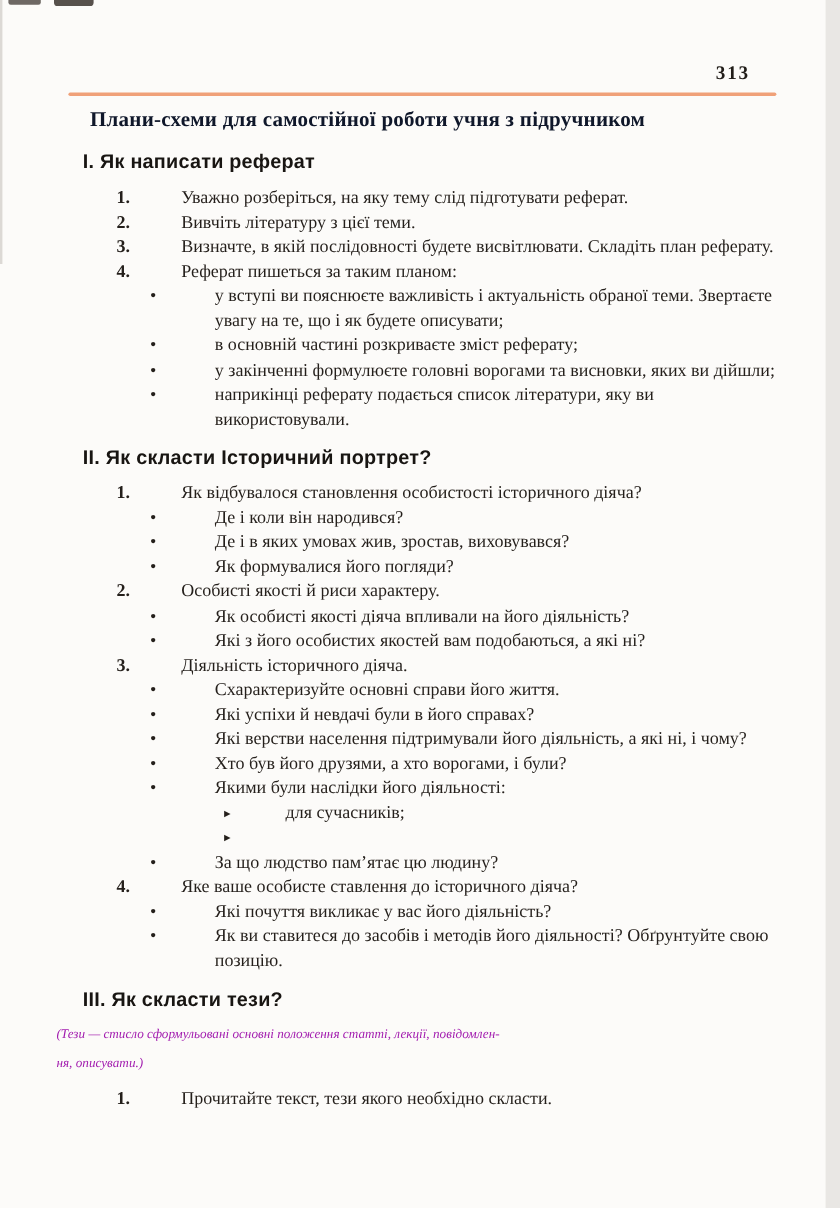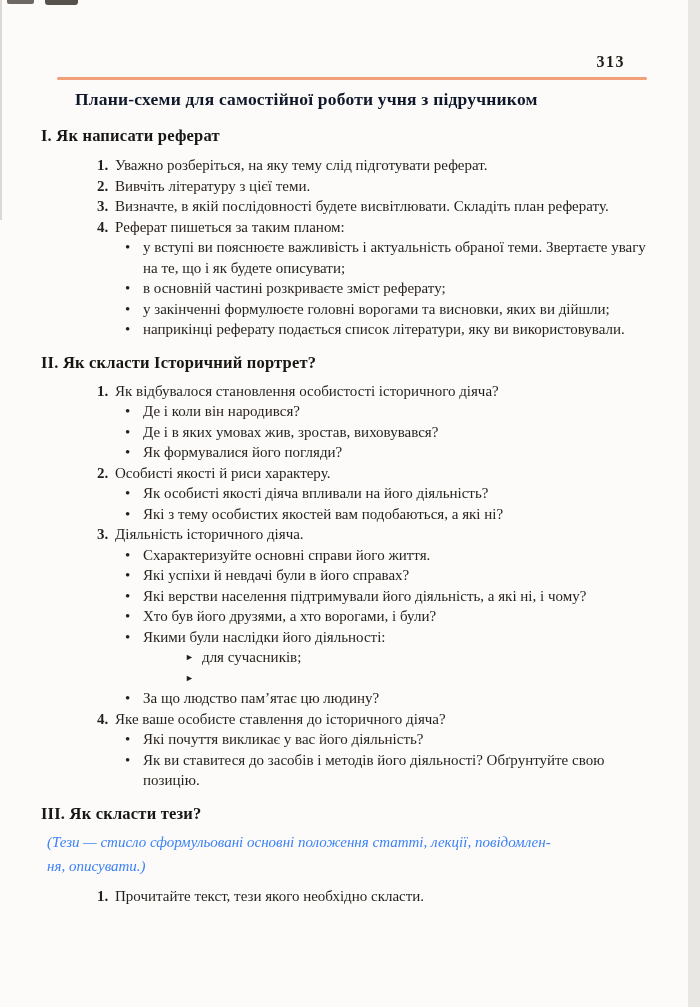--- a/index.html
+++ b/index.html
@@ -21,37 +21,37 @@
   .rule {
     position:absolute; top:77px; left:57px; width:590px; height:3px;
     background:#f0a179; border-radius:2px;
   }
   .flow { position:absolute; top:88px; left:0; width:700px; }
   .doc-title {
     margin:0 60px 0 75px; color:#0f172a;
     font-size:17.5px; line-height:23px; font-weight:bold; letter-spacing:.2px;
   }
   h2 {
-    font-family:Liberation Serif, serif;
+    font-family:Liberation Sans, sans-serif;
     font-size:16.5px; line-height:21px; color:#181512; letter-spacing:.2px;
-    margin:12px 45px 8px 41px;
+    margin:12px 45px 8px 69px;
   }
   h2.first { margin-top:14px; margin-bottom:9px; }
   h2.third { margin-bottom:6px; }
   .list { margin:0 45px 0 97px; font-size:15px; line-height:20.5px; }
   .item { display:flex; }
   .item .marker { flex:0 0 18px; }
   .item.num .marker { font-weight:bold; }
   .item.b1 { padding-left:28px; }
   .item.b2 { padding-left:88px; }
   .item.b2 .marker { flex:0 0 17px; font-size:9px; line-height:20.5px; }
-  .item .txt { flex:1 1 auto; }
+  .item .txt { flex:1 1 auto;margin-left:36px; }
   .note {
     margin:6px 42px 0 47px; font-style:italic;
-    font-size:15px; line-height:24px; color:#3b82f6;
+    font-size:11px; line-height:24px; color:#a21caf;
   }
   .last-list { margin-top:8px; }
 </style>
 </head>
 <body>
 
 <div class="page">
   <div class="edge-shadow"></div>
   <div class="artifact a1"></div>
   <div class="artifact a2"></div>
@@ -122,21 +122,21 @@
       <div class="item num">
           <span class="marker">2.</span>
           <span class="txt">Особисті якості й риси характеру.</span>
         </div>
       <div class="item b1">
           <span class="marker">•</span>
           <span class="txt">Як особисті якості діяча впливали на його діяльність?</span>
         </div>
       <div class="item b1">
           <span class="marker">•</span>
-          <span class="txt">Які з тему особистих якостей вам подобаються, а які ні?</span>
+          <span class="txt">Які з його особистих якостей вам подобаються, а які ні?</span>
         </div>
       <div class="item num">
           <span class="marker">3.</span>
           <span class="txt">Діяльність історичного діяча.</span>
         </div>
       <div class="item b1">
           <span class="marker">•</span>
           <span class="txt">Схарактеризуйте основні справи його життя.</span>
         </div>
       <div class="item b1">

